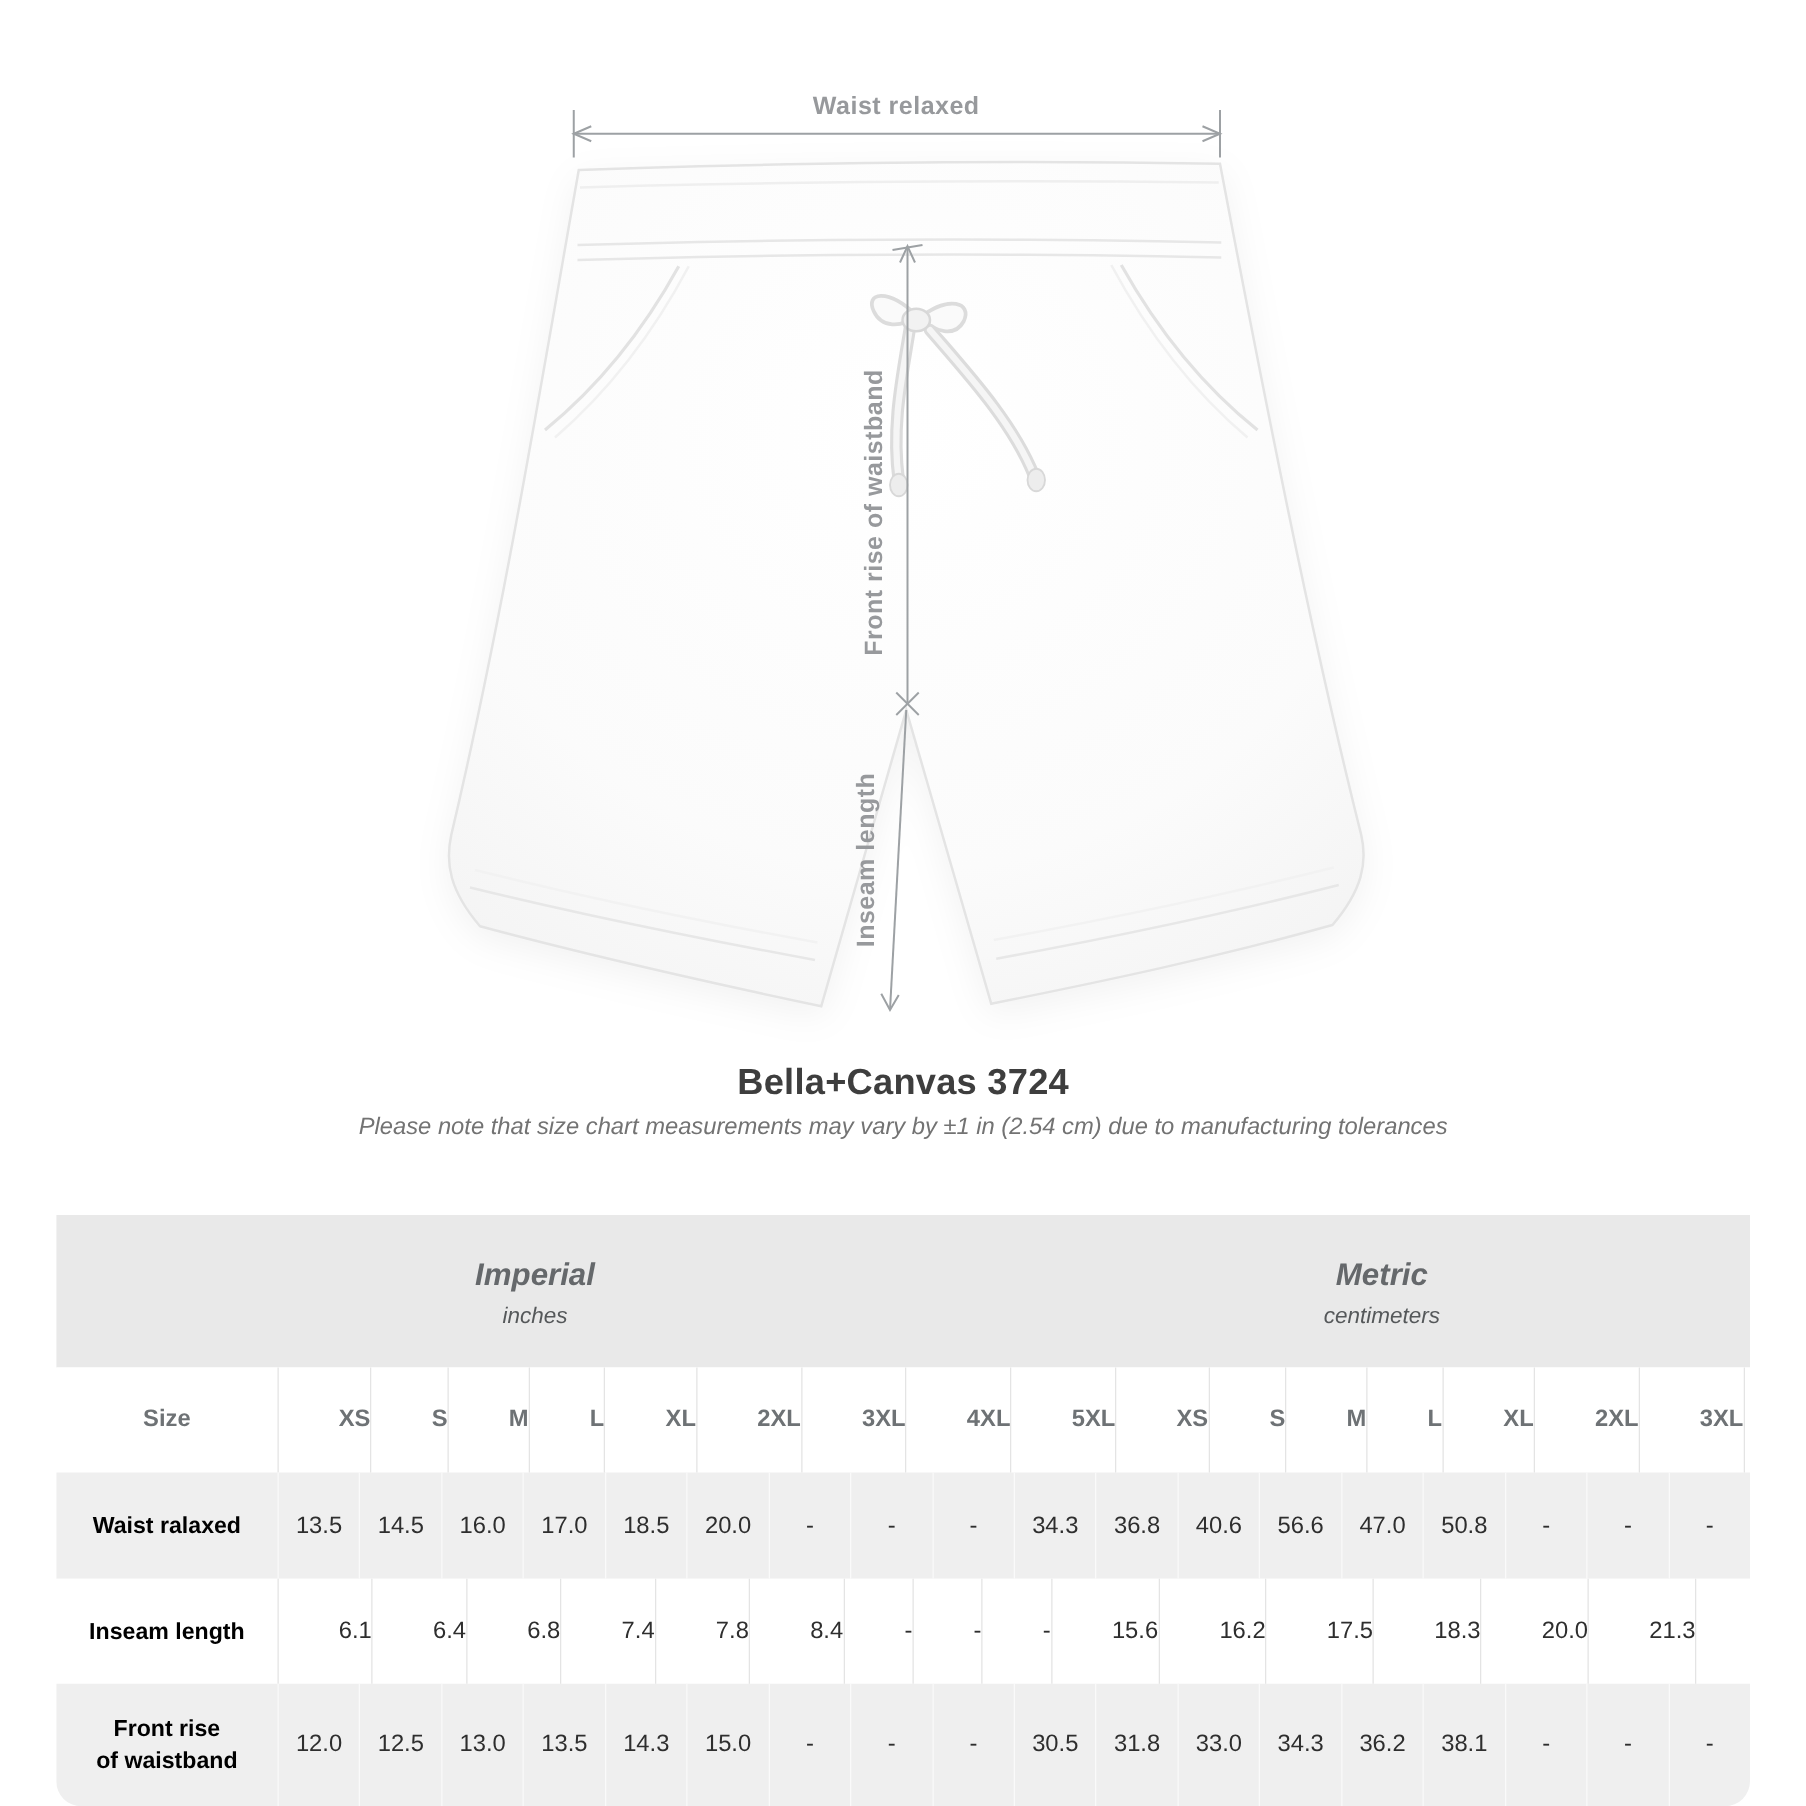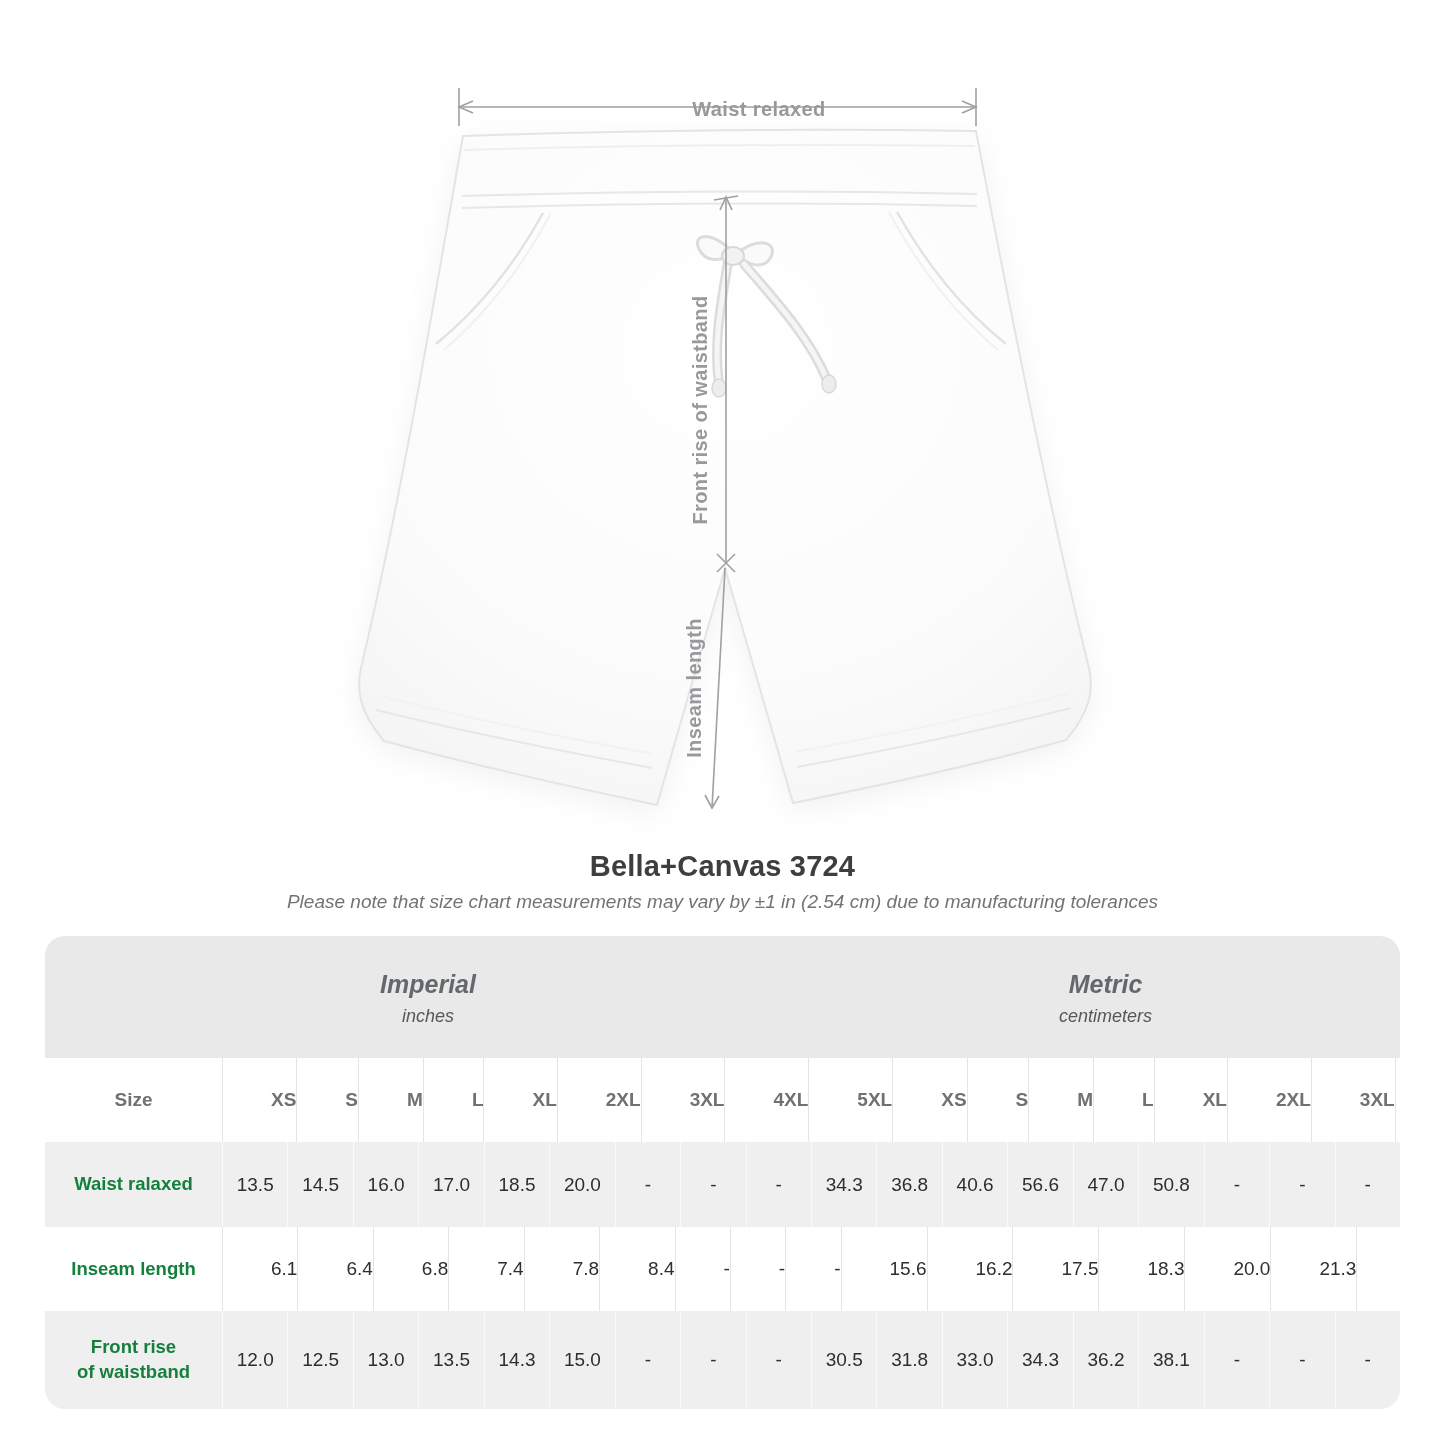--- a/index.html
+++ b/index.html
@@ -20,21 +20,21 @@
   .dim-label {
     position: absolute;
     font-weight: bold;
     font-size: 20px;
     color: #97999c;
     letter-spacing: 0.4px;
     white-space: nowrap;
     transform: translate(-50%, -50%);
   }
   .dim-label.vertical { transform: translate(-50%, -50%) rotate(-90deg); }
-  .dim-label.waist   { left: 717px; top: 109px; margin-left: 42px; }
+  .dim-label.waist   { left: 717px; top: 86px; }
   .dim-label.frise   { left: 700px; top: 410px; }
   .dim-label.inseam  { left: 694px; top: 688px; }
 
   
   .product-title {
     text-align: center;
     font-size: 29px;
     font-weight: bold;
     color: #3e3e3e;
     margin: 2px 0 0 0;
@@ -53,20 +53,21 @@
     width: 1355px;
     margin: 23px auto 0 auto;
     border-radius: 20px;
     overflow: hidden;
   }
   .unit-band {
     display: grid;
     grid-template-columns: 177px repeat(18, 1fr);
     background: #e9e9e9;
     height: 122px;
+    margin-top: 36px;
   }
   .unit-group {
     display: flex;
     flex-direction: column;
     justify-content: center;
     align-items: center;
     gap: 7px;
     padding-top: 2px;
   }
   .unit-group.imperial { grid-column: 1 / 11; }
@@ -87,21 +88,21 @@
     align-items: center;
     justify-content: center;
     font-size: 19px;
     color: #2e2e2e;
   }
   .t-row.white .cell + .cell { border-left: 1px solid #e4e4e4; padding-left: 48px; }
   .t-row.gray  .cell + .cell { border-left: 1px solid #fafafa; }
   .cell.head   { font-weight: bold; color: #6e7275; }
   .cell.rlabel {
     font-weight: bold;
-    color: #15803d;
+    color: #000000;
     font-size: 18.5px;
     text-align: center;
     white-space: pre-line;
     line-height: 1.35;
   }
 </style>
 </head>
 <body>
 
 <div class="diagram">

